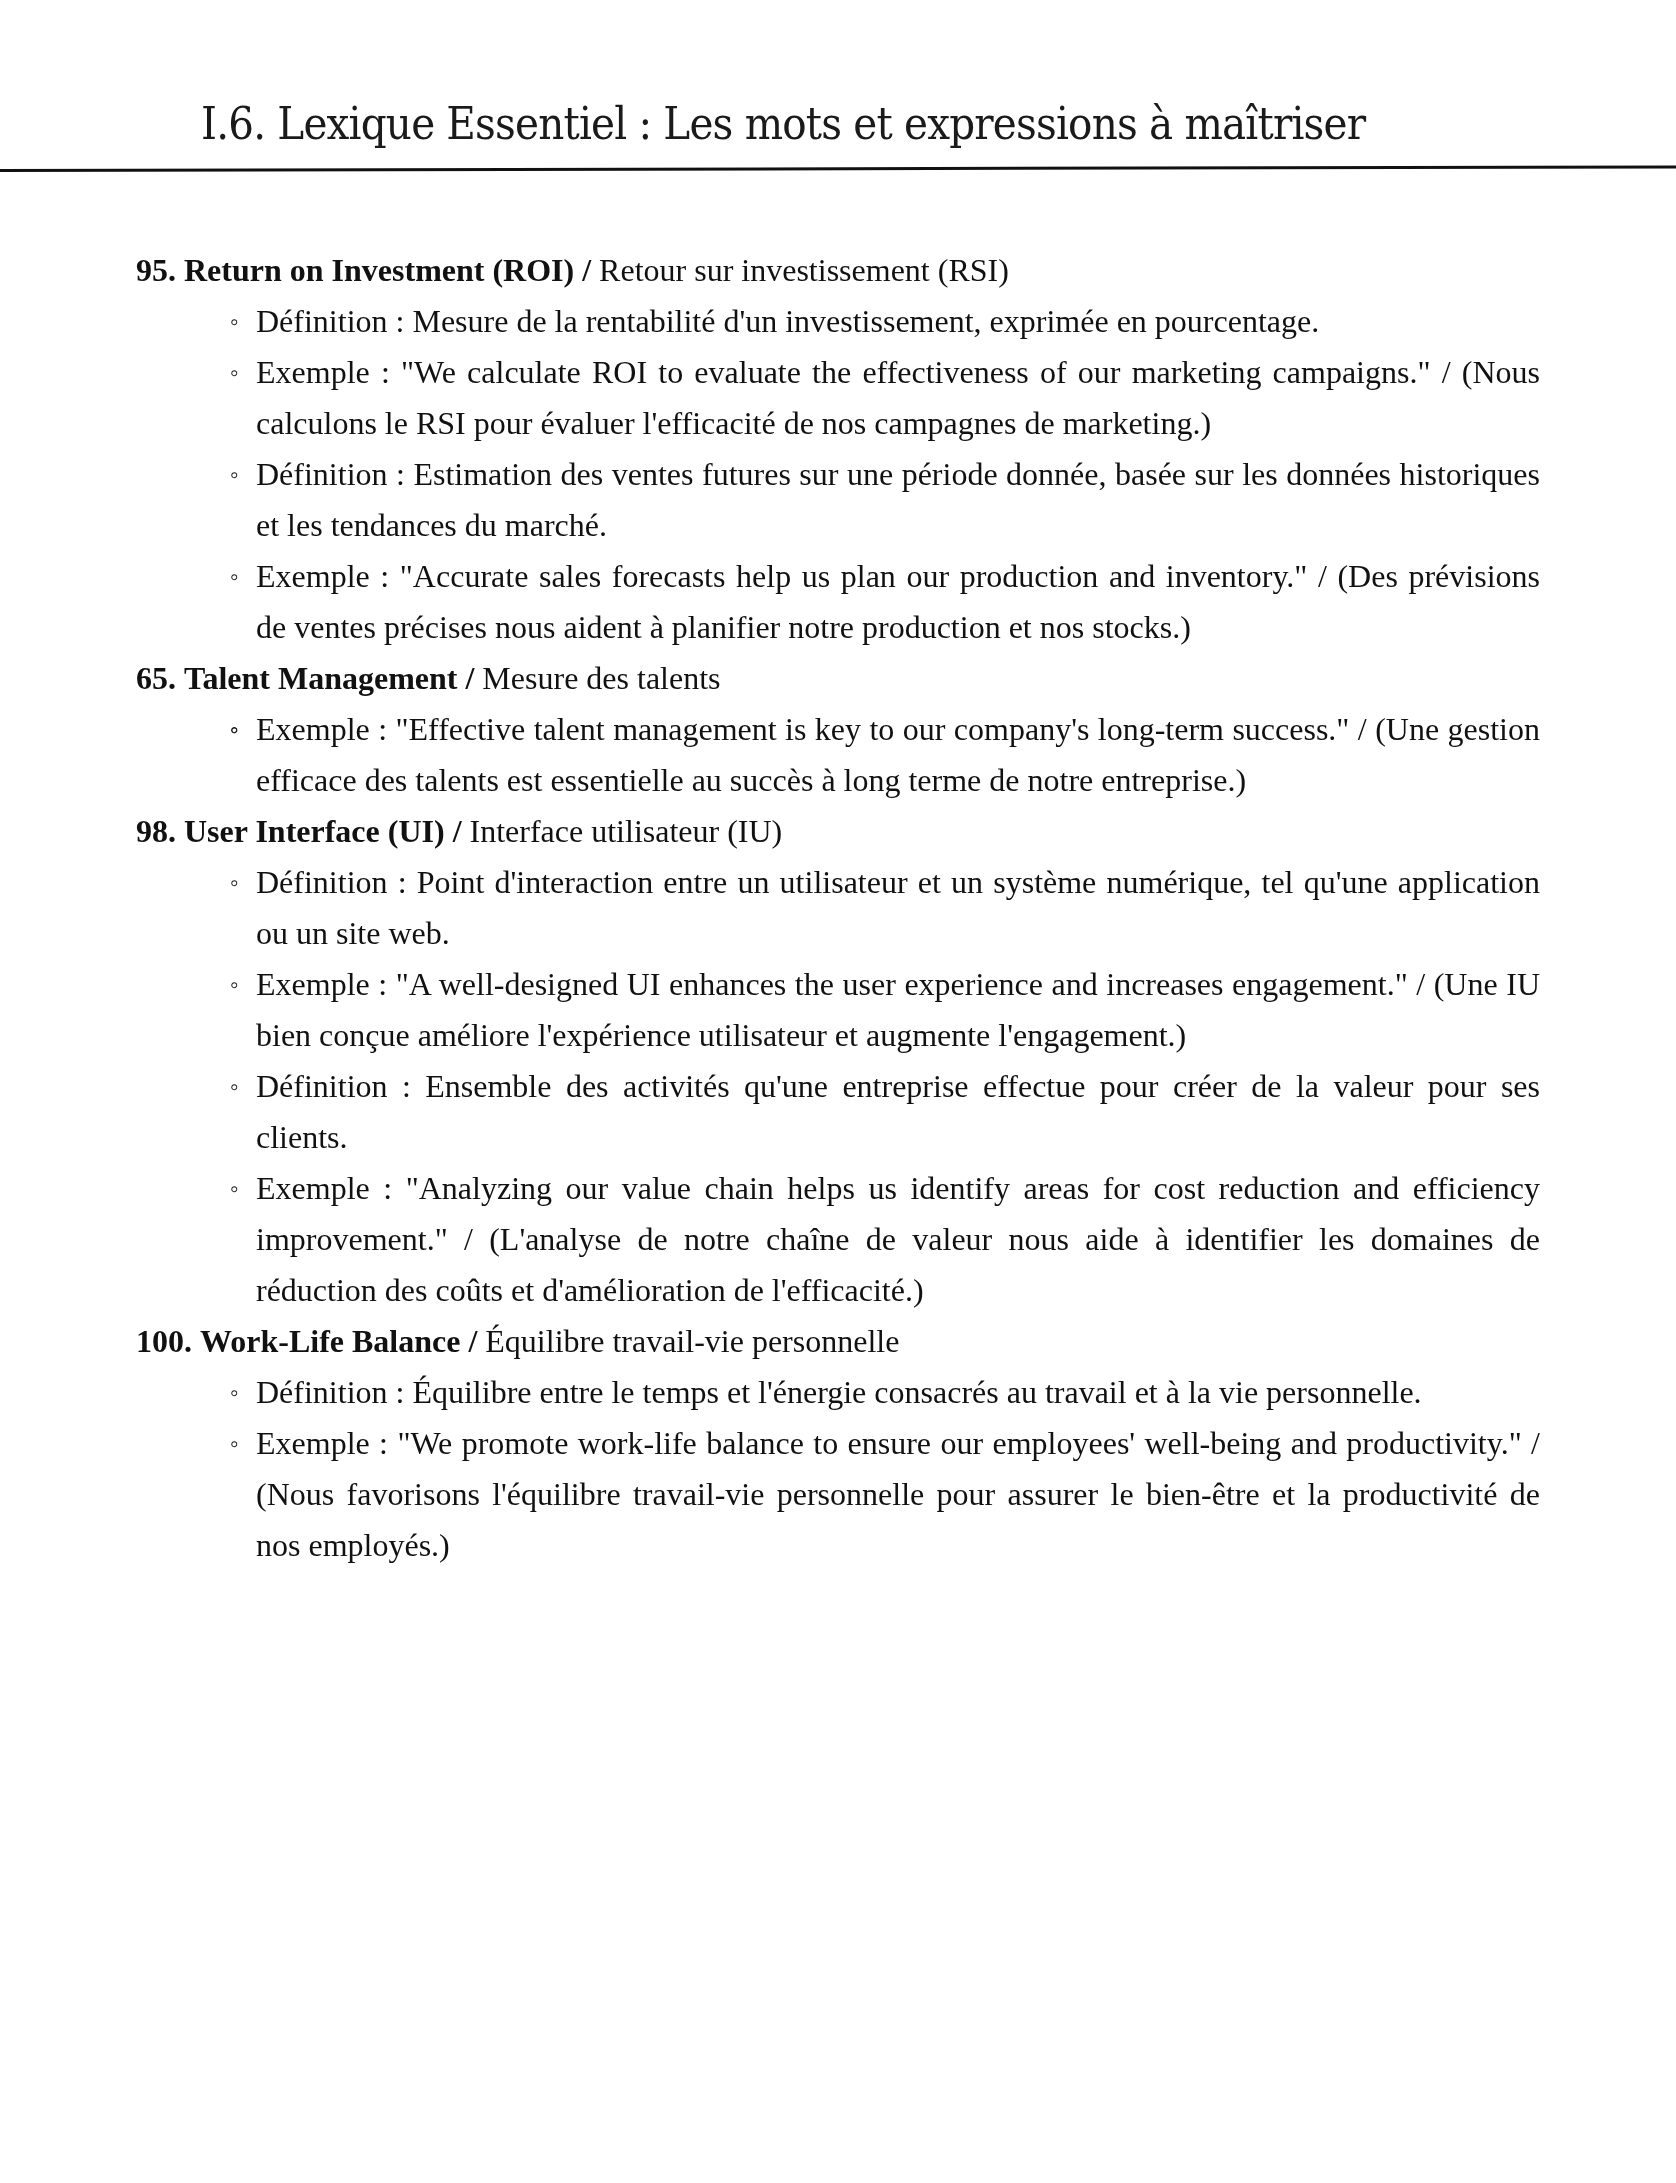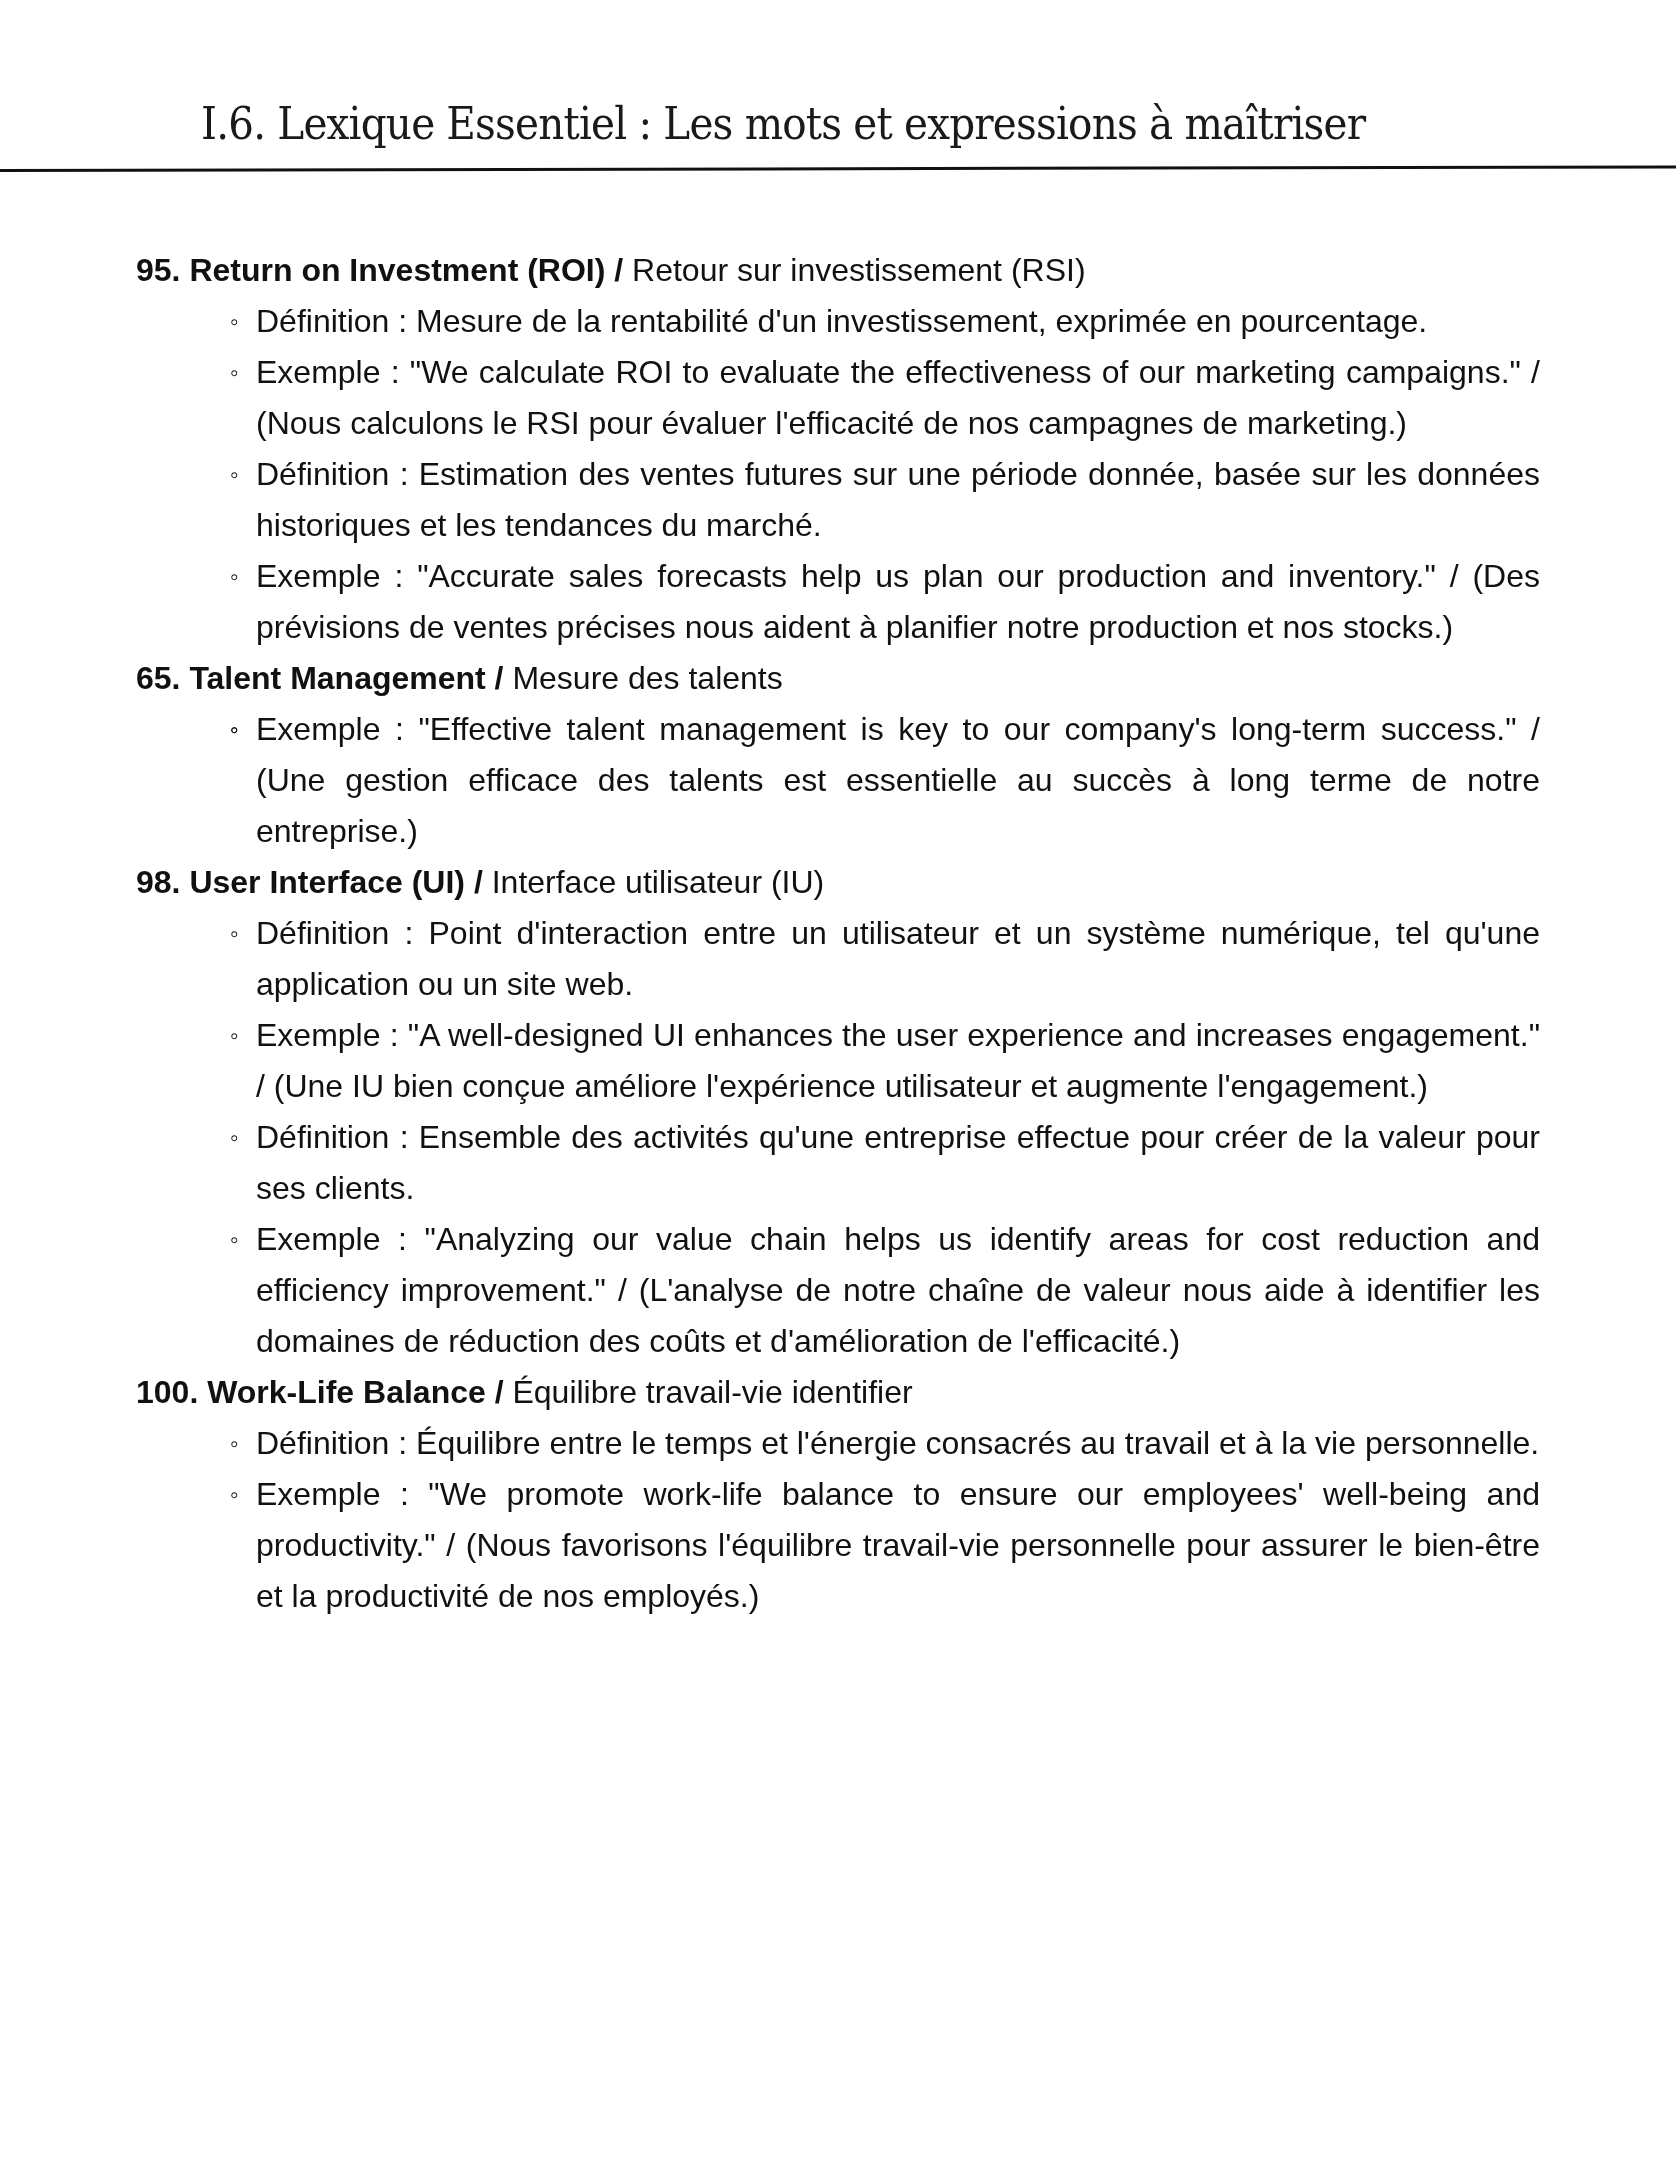--- a/index.html
+++ b/index.html
@@ -6,21 +6,21 @@
   body { width: 1677px; height: 2676px; position: relative; overflow: hidden; color: #111111; }
   .page-header {
     position: absolute; left: 201px; top: 97px;
     font-family: "DejaVu Serif", serif; font-size: 45px; letter-spacing: -0.9px;
     transform: scaleX(0.9); transform-origin: left top; white-space: nowrap; color: #1a1a1a;
   }
   .rule { position: absolute; left: 0; width: 1677px; background: #111111; }
   .rule-top { top: 169px; height: 3.1px; transform: rotate(-0.12deg); transform-origin: left center; }
   .content {
     position: absolute; left: 136px; top: 245px; width: 1404px;
-    font-family: Liberation Sans, sans-serif; font-size: 32px; line-height: 51px;
+    font-family: Liberation Serif, serif; font-size: 32px; line-height: 51px;
   }
   .entry-title { margin: 0; white-space: nowrap; }
   .entry-title .term { font-weight: bold; }
   .bullet { position: relative; margin-left: 120px; text-align: justify; }
   .bullet .mark {
     position: absolute; left: -26px; top: 0; font-size: 25px; line-height: 51px;
   }
 </style>
 </head>
 <body>
@@ -52,18 +52,18 @@
     <div class="bullet"><span class="mark">◦</span><span>Définition : Point d'interaction entre un utilisateur et un système numérique, tel qu'une application ou un site web.</span></div>
     <div class="bullet"><span class="mark">◦</span><span>Exemple : "A well-designed UI enhances the user experience and increases engagement." / (Une IU bien conçue améliore l'expérience utilisateur et augmente l'engagement.)</span></div>
   </div>
 
   <div class="entry">
     <div class="bullet"><span class="mark">◦</span><span>Définition : Ensemble des activités qu'une entreprise effectue pour créer de la valeur pour ses clients.</span></div>
     <div class="bullet"><span class="mark">◦</span><span>Exemple : "Analyzing our value chain helps us identify areas for cost reduction and efficiency improvement." / (L'analyse de notre chaîne de valeur nous aide à identifier les domaines de réduction des coûts et d'amélioration de l'efficacité.)</span></div>
   </div>
 
   <div class="entry">
-    <p class="entry-title"><span class="term">100.</span> <span class="term">Work-Life Balance /</span> <span>Équilibre travail-vie identifier</span></p>
+    <p class="entry-title"><span class="term">100.</span> <span class="term">Work-Life Balance /</span> <span>Équilibre travail-vie personnelle</span></p>
     <div class="bullet"><span class="mark">◦</span><span>Définition : Équilibre entre le temps et l'énergie consacrés au travail et à la vie personnelle.</span></div>
     <div class="bullet"><span class="mark">◦</span><span>Exemple : "We promote work-life balance to ensure our employees' well-being and productivity." / (Nous favorisons l'équilibre travail-vie personnelle pour assurer le bien-être et la productivité de nos employés.)</span></div>
   </div>
 </div>
 
 
 </body></html>

